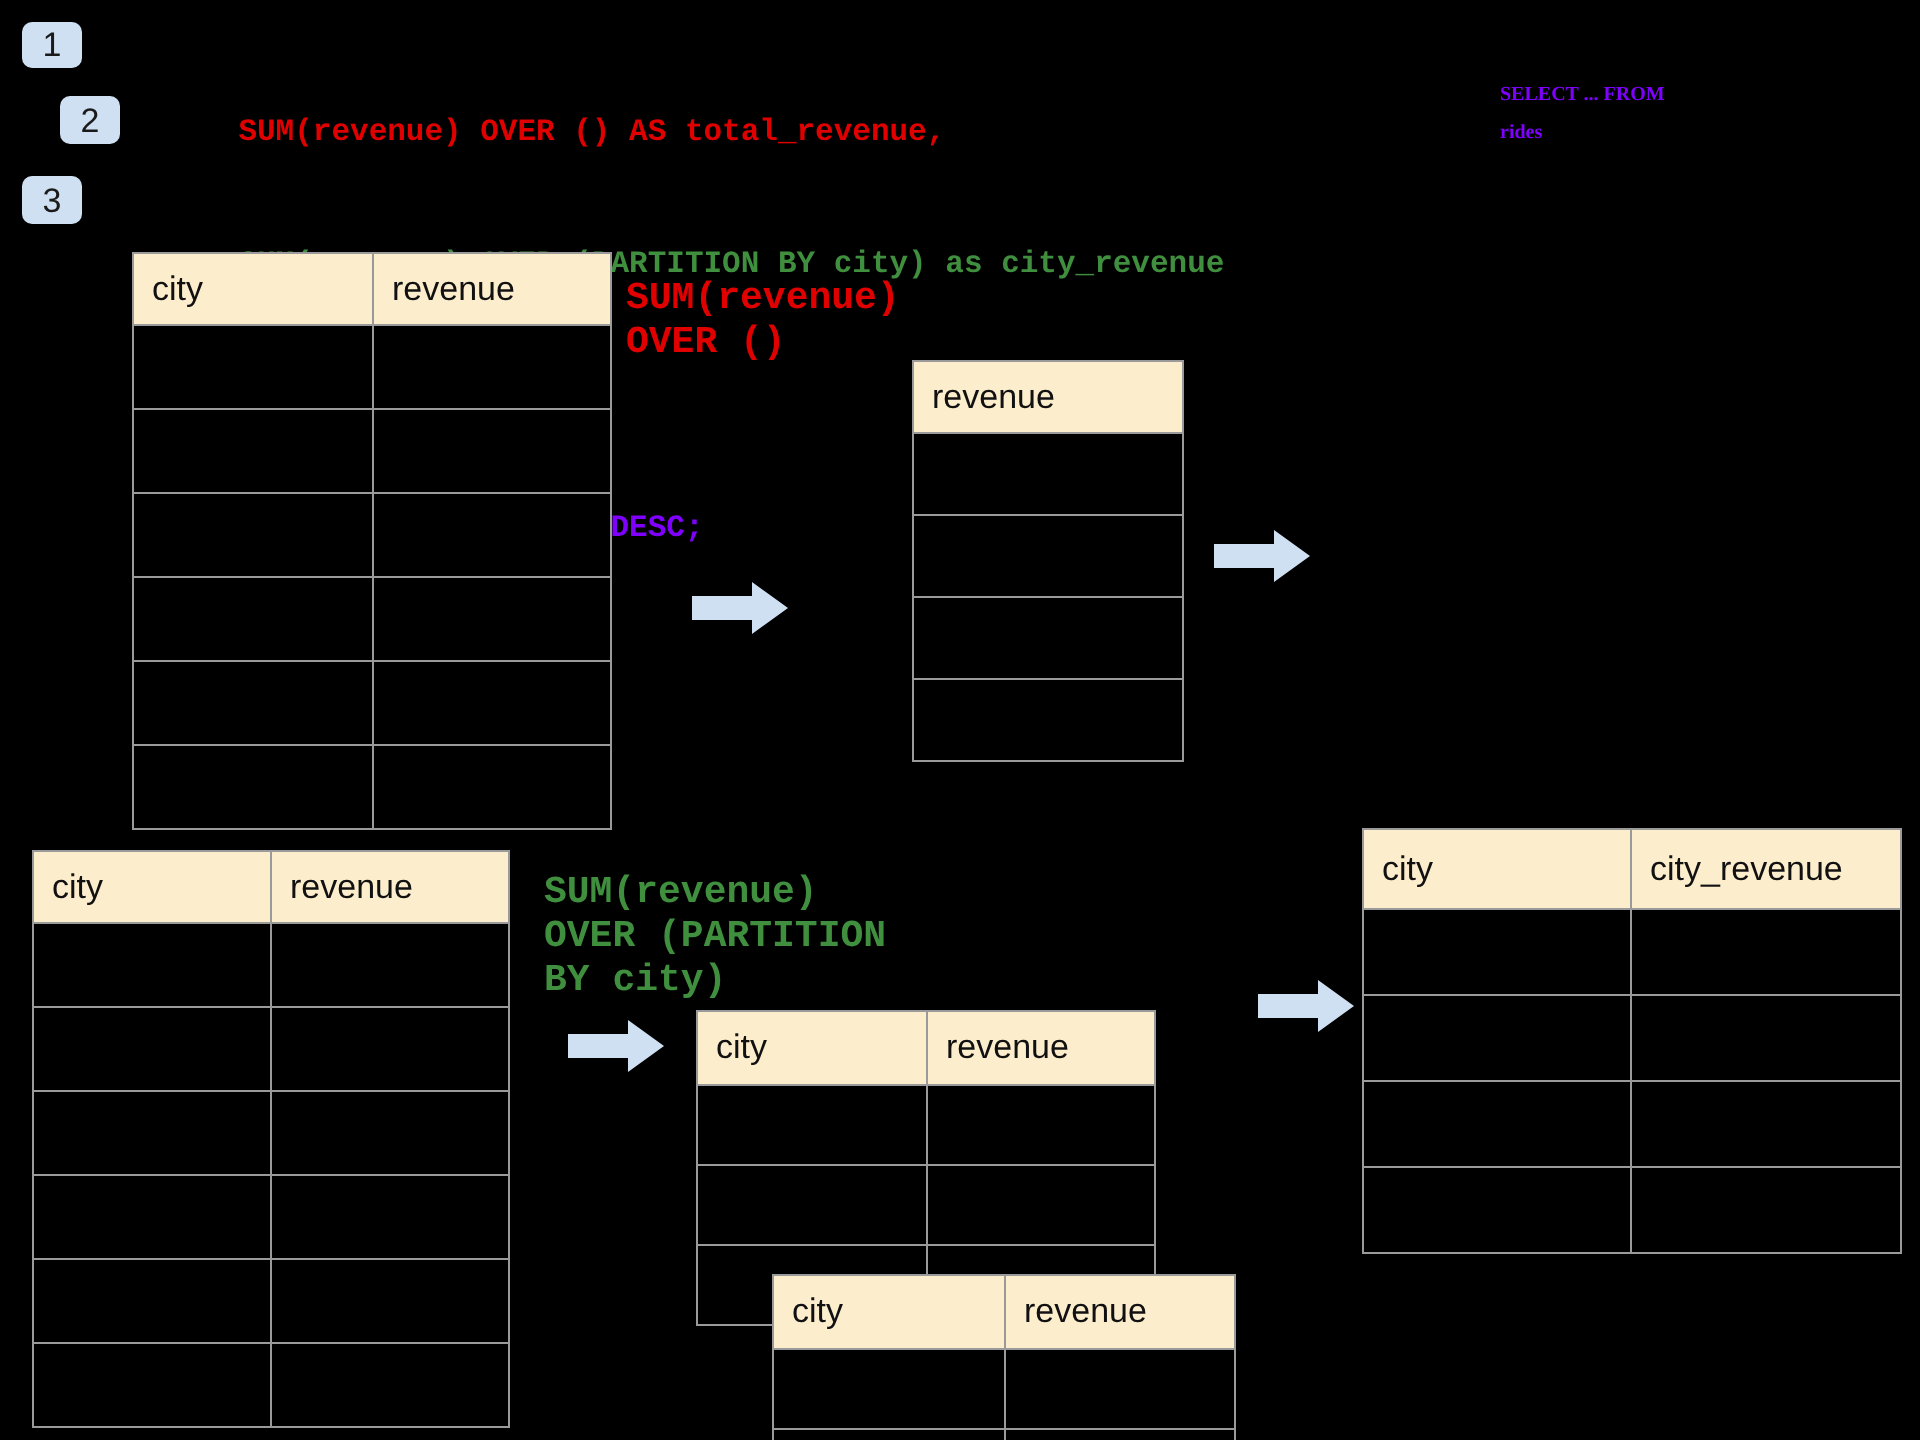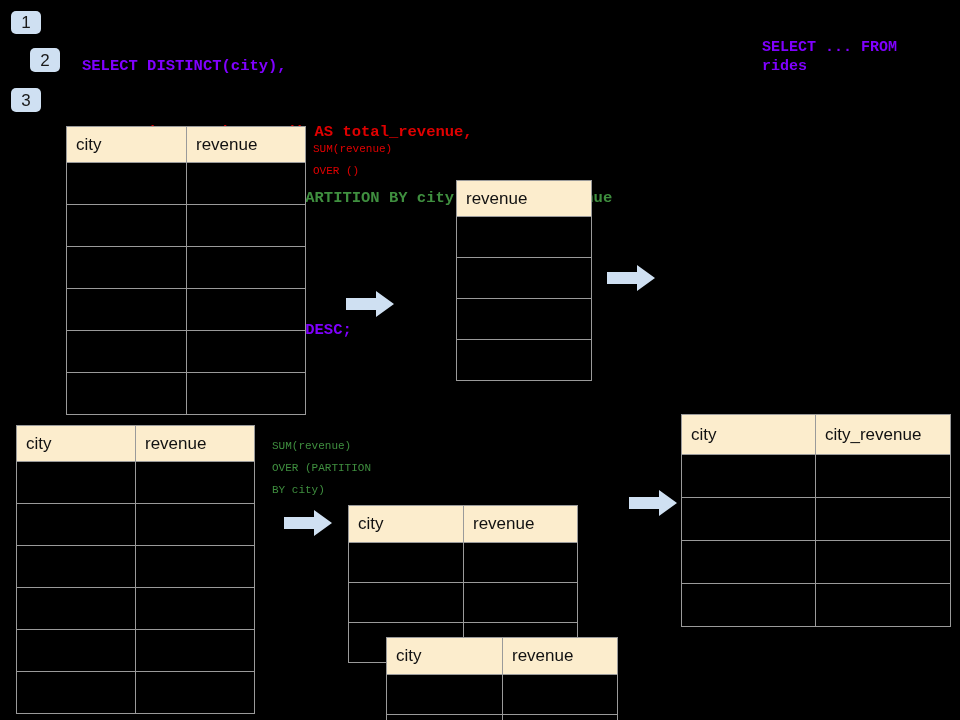--- a/index.html
+++ b/index.html
@@ -40,36 +40,35 @@
     font-weight: bold;
     letter-spacing: 0px;
   }
   .code .ln { display: block; }
   .c-purple { color: #8000ff; }
   .c-red    { color: #e00000; }
   .c-green  { color: #3f8f3f; }
 
   .side-note {
     position: absolute;
-    font-family: Liberation Mono, monospace;
-    font-size: 15px;
+    font-family: Liberation Serif, serif;
+    font-size: 10px;
     line-height: 19px;
     font-weight: bold;
     white-space: pre;
     color: #8000ff;
-    margin-left: 12px;
   }
 
   
   .annot {
     position: absolute;
     font-family: "Liberation Mono", monospace;
-    font-size: 11px;
+    font-size: 19px;
     line-height: 22px;
-    font-weight: normal;
+    font-weight: bold;
     white-space: pre;
   }
   .annot.red   { color: #e00000; }
   .annot.green { color: #3f8f3f; }
 
   
   .tbl {
     position: absolute;
     border-collapse: collapse;
     table-layout: fixed;
@@ -99,21 +98,20 @@
 </head>
 <body>
 
 <div id="canvas">
 
   <div class="badge" style="left: 11px; top: 11px; width: 30px; height: 23px;">1</div>
   <div class="badge" style="left: 30px; top: 48px; width: 30px; height: 24px;">2</div>
   <div class="badge" style="left: 11px; top: 88px; width: 30px; height: 24px;">3</div>
 
   <div class="code" style="left:82px; top:11px;">
-    <span class="ln c-purple">SELECT DISTINCT(city),</span>
     <span class="ln c-red">    SUM(revenue) OVER () AS total_revenue,</span>
     <span class="ln c-green">    SUM(revenue) OVER (PARTITION BY city) as city_revenue</span>
     <span class="ln c-purple">  FROM rides</span>
     <span class="ln c-purple">  ORDER by city_revenue DESC;</span>
   </div>
 
   <div class="side-note" style="left:750px; top:38px;">SELECT ... FROM
 rides</div>
 
   <div class="annot red" style="left:313px; top:138px;">SUM(revenue)

